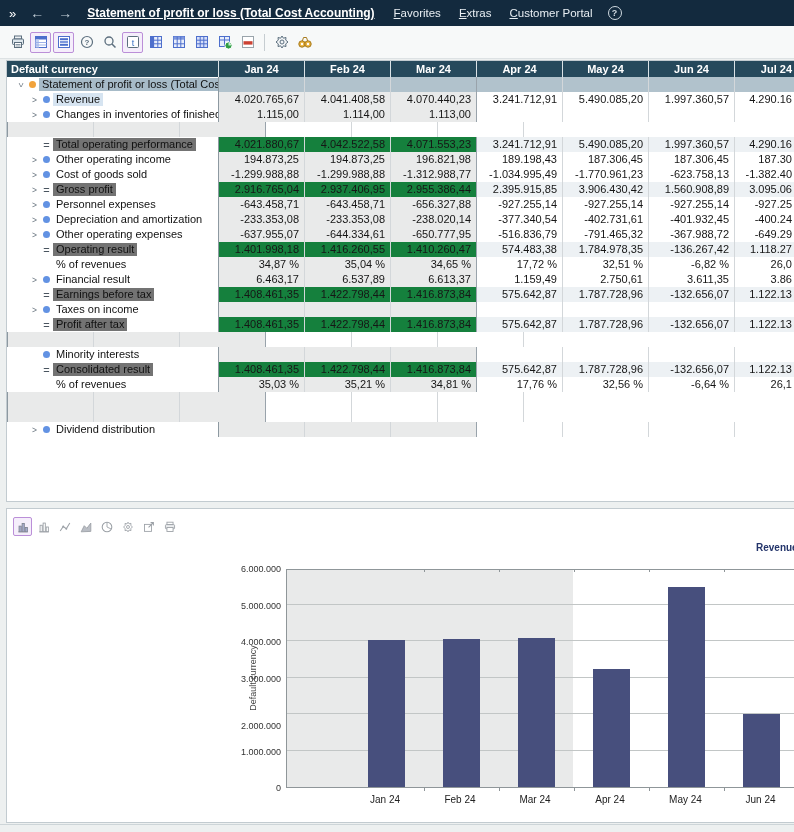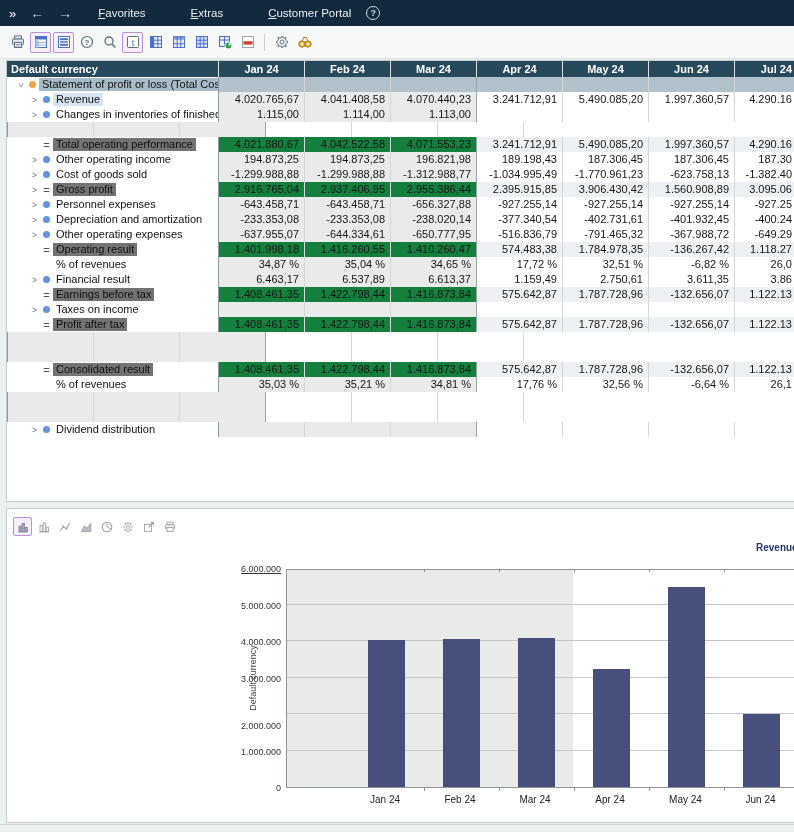--- a/index.html
+++ b/index.html
@@ -12,21 +12,21 @@
   .topbar {
     position:absolute; left:0; top:0; width:100%; height:26px;
     background:#132a3e; display:flex; align-items:center; color:#fff;
   }
   .navglyph { color:#c7d3dc; font-size:14px; padding:0 7px; cursor:default; }
   .navglyph.first { color:#ffffff; font-size:13px; padding-left:9px; }
   .tb-title {
     color:#ffffff; font-size:12px; font-weight:bold; text-decoration:underline;
     margin-left:8px; white-space:nowrap;
   }
-  .tb-menu { display:flex; margin-left:10px;gap:27px; }
+  .tb-menu { display:flex; margin-left:10px; }
   .tb-menu-item { color:#e8eef3; font-size:11.5px; padding:0 9px; white-space:nowrap; }
   .tb-menu-item u { text-decoration:underline; }
   .tb-help {
     width:14px; height:14px; border:1.2px solid #cfd9e0; border-radius:50%;
     color:#cfd9e0; font-size:9px; font-weight:bold; display:flex; align-items:center;
     justify-content:center; margin-left:6px;
   }
   
   .toolbar {
     position:absolute; left:0; top:26px; width:100%; height:33px;
@@ -125,20 +125,21 @@
 </style>
 </head>
 <body>
 
 <div class="screen">
 
   <header class="topbar">
     <span class="navglyph first">»</span>
     <span class="navglyph">←</span>
     <span class="navglyph">→</span>
+    <span class="tb-title">Statement of profit or loss (Total Cost Accounting)</span>
     <nav class="tb-menu" id="menu-bar">
         <span class="tb-menu-item"><u>F</u>avorites</span>
         <span class="tb-menu-item"><u>E</u>xtras</span>
         <span class="tb-menu-item"><u>C</u>ustomer Portal</span>
       </nav>
     <span class="tb-help">?</span>
   </header>
 
   <div class="toolbar" id="main-toolbar">
       <span class="tbicon">
@@ -523,20 +524,27 @@
         <div class="trow">
           <div class="tcell first actual"></div>
           <div class="tcell actual"></div>
           <div class="tcell actual"></div>
           <div class="tcell planstart"></div>
           <div class="tcell"></div>
           <div class="tcell"></div>
           <div class="tcell last"></div>
         </div>
         <div class="trow">
+          <div class="lcell indent1">
+            <span class="chev"></span>
+            <span class="marker">
+              <span class="dot blue"></span>
+            </span>
+            <span class="chiptext">Minority interests</span>
+          </div>
           <div class="tcell first actual"></div>
           <div class="tcell actual"></div>
           <div class="tcell actual"></div>
           <div class="tcell planstart"></div>
           <div class="tcell"></div>
           <div class="tcell"></div>
           <div class="tcell last"></div>
         </div>
         <div class="trow total">
           <div class="lcell indent1">
@@ -688,21 +696,21 @@
         <div class="tickmark" style="left: 436.75px; bottom: -4px;"></div>
         <div class="tickmark" style="left: 436.75px; top: -1px;"></div>
       </div>
     <div id="plot-annotations">
         <div class="ytick" style="right: 525px; top: 274px;">0</div>
         <div class="ytick" style="right: 525px; top: 237.5px;">1.000.000</div>
         <div class="ytick" style="right: 525px; top: 212px;">2.000.000</div>
         <div class="ytick" style="right: 525px; top: 164.5px;">3.000.000</div>
         <div class="ytick" style="right: 525px; top: 128px;">4.000.000</div>
         <div class="ytick" style="right: 525px; top: 91.5px;">5.000.000</div>
-        <div class="ytick" style="right: 525px; top: 55px; text-decoration: underline;">6.000.000</div>
+        <div class="ytick" style="right: 525px; top: 55px;">6.000.000</div>
         <div class="xlabel" style="left: 348px; top: 285px;">Jan 24</div>
         <div class="xlabel" style="left: 423px; top: 285px;">Feb 24</div>
         <div class="xlabel" style="left: 498px; top: 285px;">Mar 24</div>
         <div class="xlabel" style="left: 573px; top: 285px;">Apr 24</div>
         <div class="xlabel" style="left: 648.5px; top: 285px;">May 24</div>
         <div class="xlabel" style="left: 723.5px; top: 285px;">Jun 24</div>
       </div>
   </section>
 
   <div class="bottom-strip"></div>

